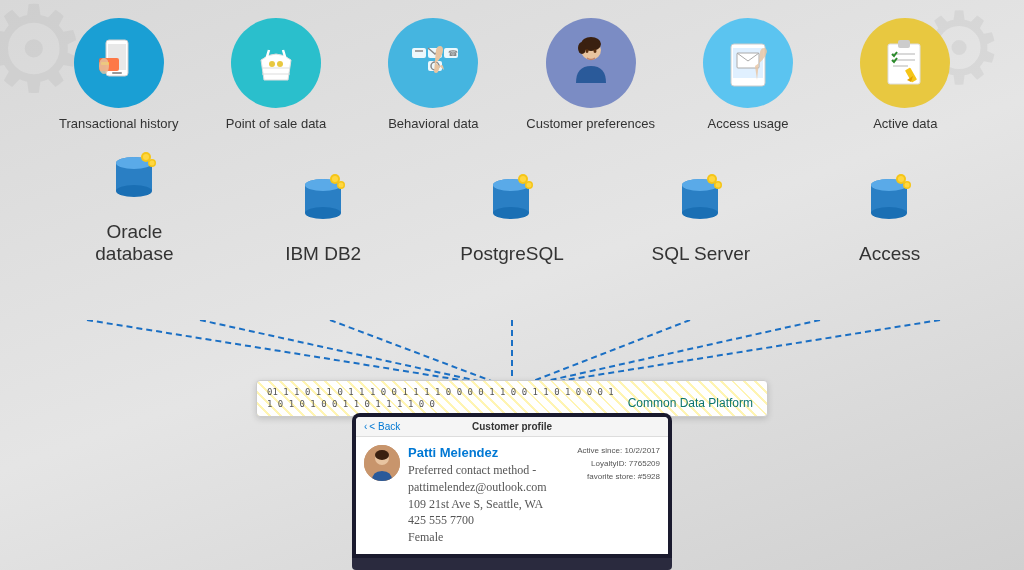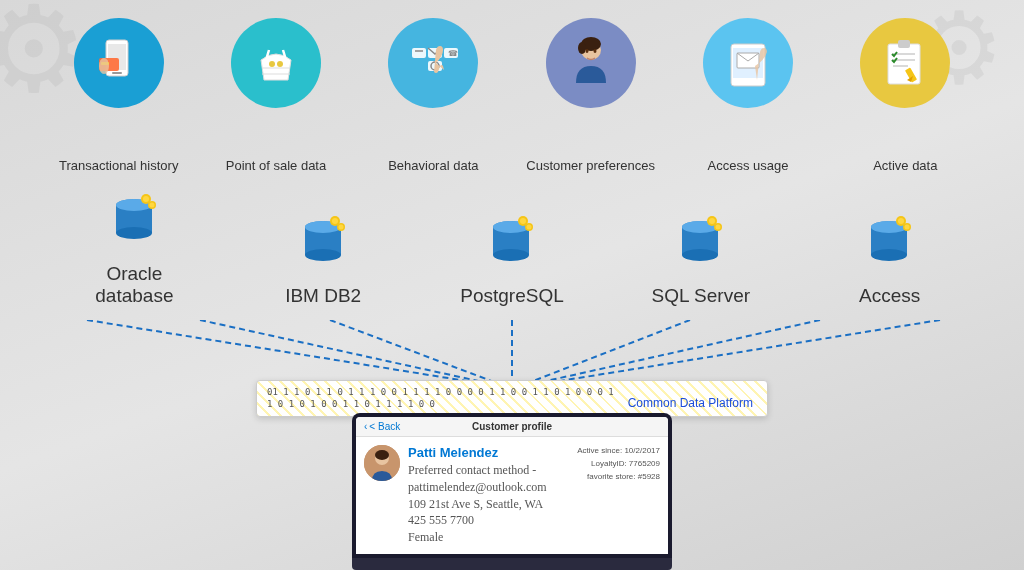--- a/index.html
+++ b/index.html
@@ -55,21 +55,20 @@
       justify-content: center;
       margin-bottom: 8px;
       overflow: hidden;
     }
 
     .icon-label {
       font-size: 13px;
       color: #333;
       text-align: center;
       line-height: 1.3;
-      margin-top: 42px;
     }
 
     
     .circle-blue { background: #1a9fd4; }
     .circle-teal { background: #2abfcc; }
     .circle-skyblue { background: #45b5e0; }
     .circle-ltblue { background: #5bc4f0; }
     .circle-yellow { background: #e8c840; }
 
     
@@ -128,21 +127,21 @@
     .cdp-binary {
       font-size: 9px;
       color: #555;
       line-height: 1.3;
       font-family: monospace;
       flex: 1;
     }
 
     .cdp-label {
       font-size: 12px;
-      color: #1d4ed8;
+      color: #0f766e;
       font-weight: 500;
       white-space: nowrap;
       margin-top: 8px;
     }
 
     .cdp-pattern {
       position: absolute;
       top: 0; left: 0; right: 0; bottom: 0;
       background-image: repeating-linear-gradient(
         45deg,

